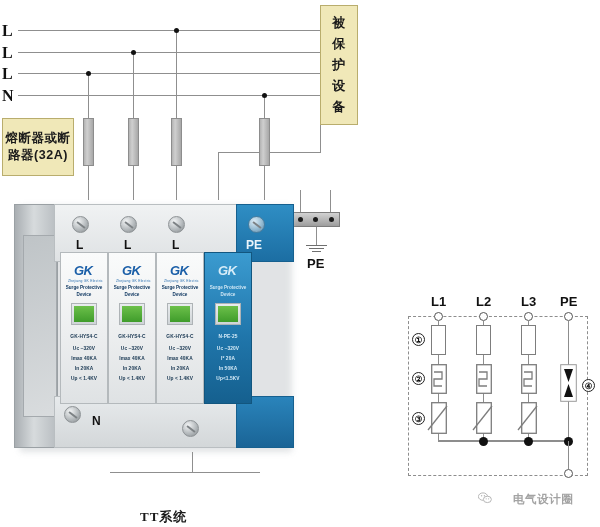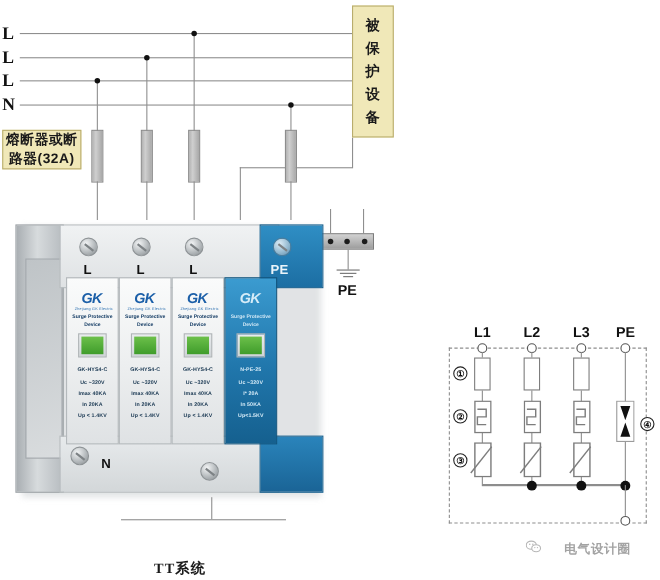--- a/index.html
+++ b/index.html
@@ -125,21 +125,21 @@
 
 <div class="wire wire-h" style="left:218px;top:152px;width:102px;"></div>
 <div class="wire wire-v" style="left:218px;top:152px;height:48px;"></div>
 <div class="wire wire-v" style="left:320px;top:125px;height:28px;"></div>
 
 <div class="fuse" style="left:83px;top:118px;width:11px;height:48px;"></div>
 <div class="fuse" style="left:128px;top:118px;width:11px;height:48px;"></div>
 <div class="fuse" style="left:171px;top:118px;width:11px;height:48px;"></div>
 <div class="fuse" style="left:259px;top:118px;width:11px;height:48px;"></div>
 
-<div class="ybox ybox-left" style="left:2px;top:118px;width:72px;height:36px;">
+<div class="ybox ybox-left" style="left:2px;top:118px;width:72px;height:58px;">
   <div>
     <div>熔断器或断</div>
     <div>路器(32A)</div>
   </div>
 </div>
 
 <div class="ybox ybox-right" style="left:320px;top:5px;width:38px;height:120px;">
   <span>被</span>
   <span>保</span>
   <span>护</span>

